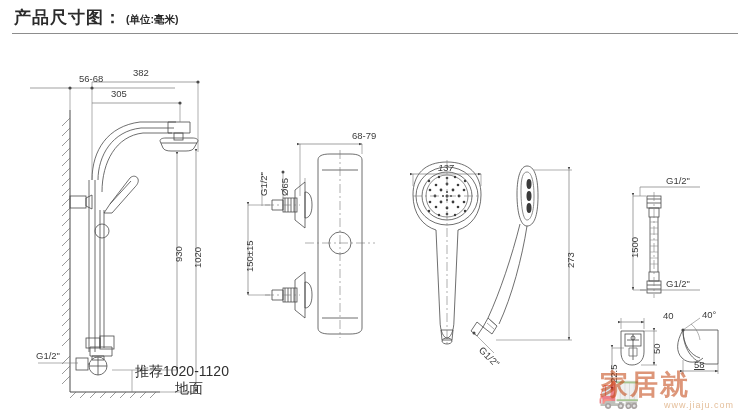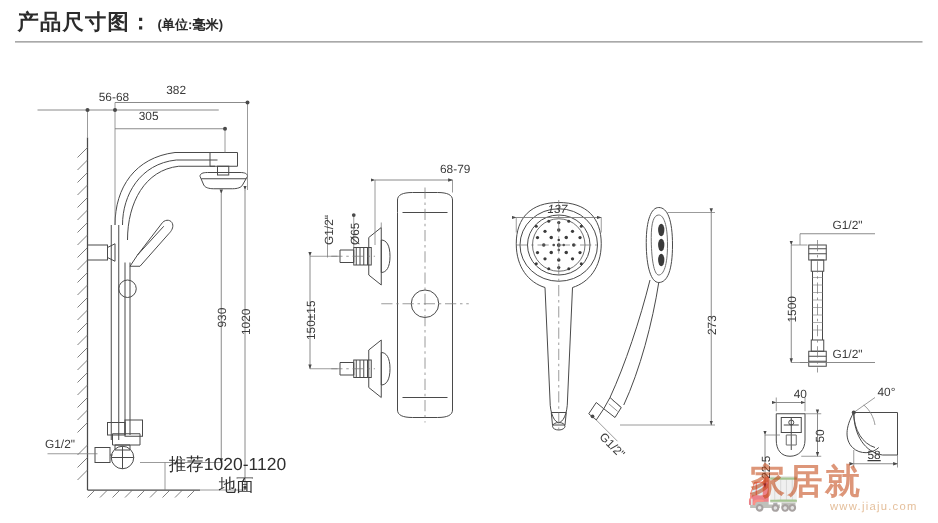--- a/index.html
+++ b/index.html
@@ -346,21 +346,21 @@
   <div class="lbl v" style="left:245px;top:272px;">150±15</div>
 
   <div class="lbl" style="left:438px;top:163px;font-style:italic;">137</div>
   <div class="lbl v" style="left:566px;top:268px;">273</div>
   <div class="lbl" style="left:484px;top:345px;transform-origin:0 0;transform:rotate(45deg);">G1/2"</div>
 
   <div class="lbl" style="left:666px;top:176px;">G1/2"</div>
   <div class="lbl v" style="left:630px;top:258px;">1500</div>
   <div class="lbl" style="left:666px;top:279px;">G1/2"</div>
 
-  <div class="lbl" style="left:635px;top:311px;">40</div>
+  <div class="lbl" style="left:663px;top:311px;">40</div>
   <div class="lbl v" style="left:652px;top:354px;">50</div>
   <div class="lbl v" style="left:609px;top:383px;">22.5</div>
   <div class="lbl" style="left:702px;top:310px;">40°</div>
   <div class="lbl" style="left:694px;top:360px;text-decoration:underline;">58</div>
 
   <div class="wm">
     <span class="wm-truck">🚛</span>
     <span class="wm-txt">家居就</span>
     <span class="wm-sub">www.jiaju.com</span>
   </div>

